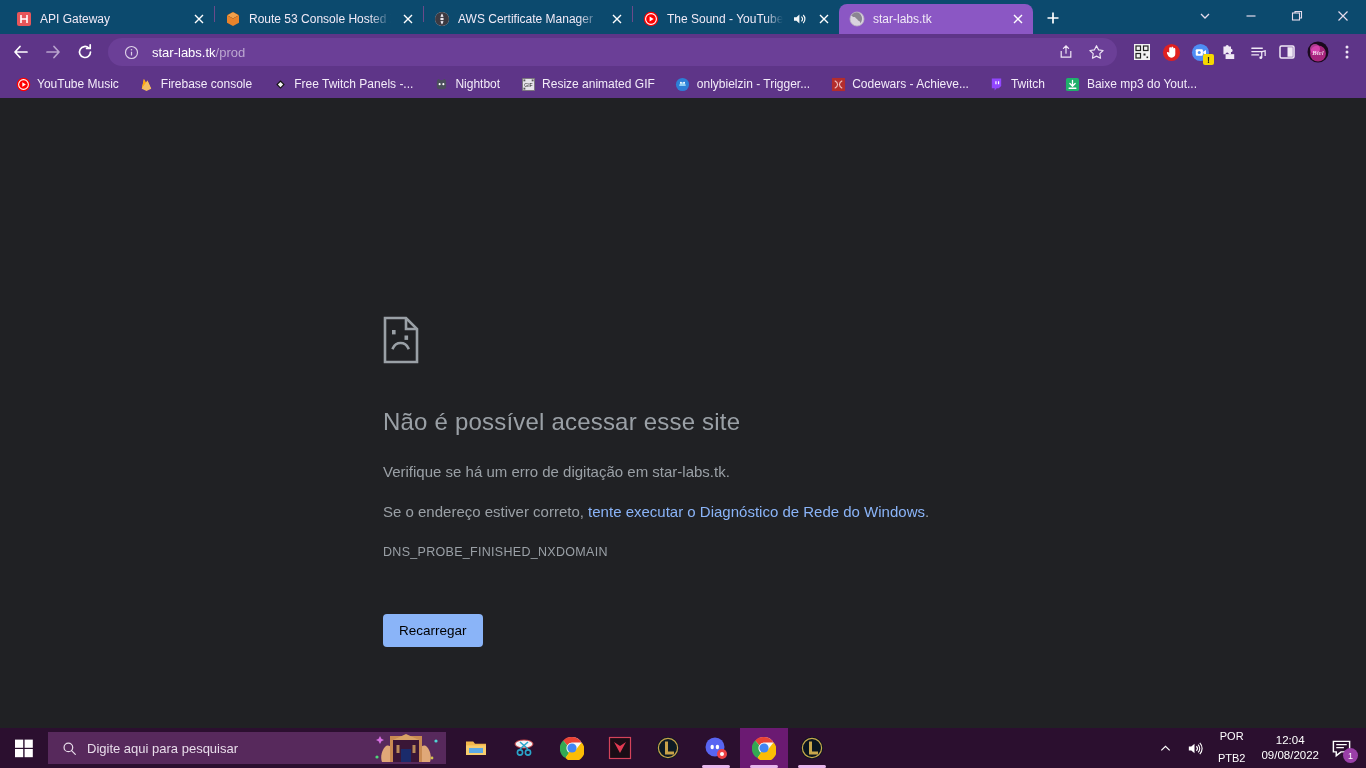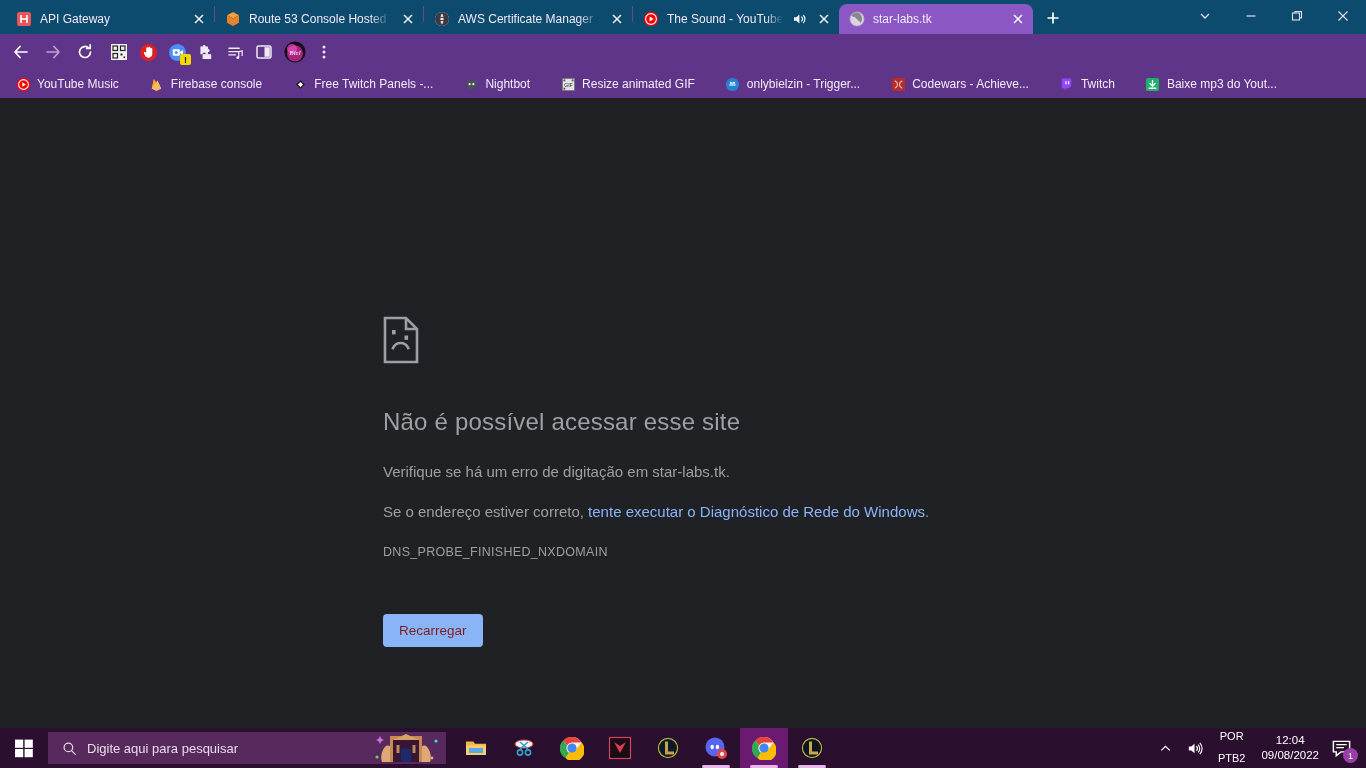--- a/index.html
+++ b/index.html
@@ -59,35 +59,35 @@
     margin: 0 6px 0 6px; min-width: 0;
   }
   .omni-url { flex: 1 1 auto; font-size: 13px; color: #ffffff; white-space: nowrap; overflow: hidden; }
   .omni-url .path { color: #bda8d1; }
   .omni-actions { display: flex; align-items: center; gap: 4px; flex: 0 0 auto; }
   .omni-btn { width: 26px; height: 26px; display: flex; align-items: center; justify-content: center; border-radius: 50%; }
   .ext-row { display: flex; align-items: center; gap: 3px; flex: 0 0 auto; padding-left: 4px; }
   .ext { width: 26px; height: 26px; display: flex; align-items: center; justify-content: center; position: relative; }
 
   
-  .bookmarks { height: 28px; background: #5e3588; display: flex; align-items: center; padding: 0 8px; gap: 16px; }
+  .bookmarks { height: 28px; background: #5e3588; display: flex; align-items: center; padding: 0 8px; gap: 6px; }
   .bm { display: flex; align-items: center; gap: 6px; padding: 3px 7px; border-radius: 4px; flex: 0 0 auto; }
   .bm-label { font-size: 12px; color: #f3ecf9; white-space: nowrap; }
   .bm-ico { width: 16px; height: 16px; flex: 0 0 auto; display: flex; align-items: center; justify-content: center; border-radius: 2px; }
 
   
   .page { flex: 1 1 auto; background: #202124; overflow: hidden; position: relative; }
   .err { position: absolute; left: 383px; top: 218px; width: 600px; }
   .err-icon { width: 36px; height: 48px; margin-bottom: 44px; }
   .err-h1 { font-size: 24px; font-weight: normal; color: #9aa0a6; letter-spacing: .2px; margin-bottom: 25px; }
   .err-p { font-size: 15px; color: #9aa0a6; line-height: 1.45; margin-bottom: 18px; }
   .err-p a { color: #8ab4f8; text-decoration: none; }
   .err-code { font-size: 12.5px; color: #9aa0a6; letter-spacing: .3px; margin-top: 22px; }
   .reload-btn {
-    margin-top: 55px; background: #8ab4f8; color: #7f1d1d;
+    margin-top: 55px; background: #8ab4f8; color: #000000;
     border: none; border-radius: 4px; padding: 9px 16px;
     font-size: 13.5px; font-family: "Liberation Sans", sans-serif;
   }
 
   
   .taskbar {
     height: 40px; background: #2b0f2f;
     display: flex; align-items: center; position: relative;
   }
   .start { width: 48px; height: 40px; display: flex; align-items: center; justify-content: center; }
@@ -256,20 +256,43 @@
           <path d="M3 9h11.5M10 3.5L15 9l-5 5.5" stroke="#b9a3cd" stroke-width="1.7" fill="none" stroke-linecap="round" stroke-linejoin="round"></path>
         </svg>
     </div>
     <div class="navbtn">
       <svg width="18" height="18" viewBox="0 0 18 18">
           <path d="M14.5 9a5.5 5.5 0 1 1-1.7-4" stroke="#fff" stroke-width="1.7" fill="none" stroke-linecap="round"></path>
           <path d="M14.2 1.8V5.4h-3.6" stroke="#fff" stroke-width="1.7" fill="none" stroke-linecap="round" stroke-linejoin="round"></path>
         </svg>
     </div>
 
+    <div class="omnibox">
+      <span class="omni-btn">
+        <svg width="15" height="15" viewBox="0 0 16 16">
+            <circle cx="8" cy="8" r="6.4" fill="none" stroke="#ded2e8" stroke-width="1.2"></circle>
+            <path d="M8 7.2v4" stroke="#ded2e8" stroke-width="1.3"></path>
+            <circle cx="8" cy="5" r=".85" fill="#ded2e8"></circle>
+          </svg>
+      </span>
+      <span class="omni-url"><span>star-labs.tk</span><span class="path">/prod</span></span>
+      <span class="omni-actions">
+        <span class="omni-btn">
+          <svg width="16" height="16" viewBox="0 0 16 16">
+              <path d="M3.2 7v6.2h9.6V7" fill="none" stroke="#efe6f5" stroke-width="1.2"></path>
+              <path d="M8 1.8v7.4M5.4 4.4L8 1.8l2.6 2.6" fill="none" stroke="#efe6f5" stroke-width="1.2" stroke-linecap="round"></path>
+            </svg>
+        </span>
+        <span class="omni-btn">
+          <svg width="17" height="17" viewBox="0 0 16 16">
+              <path d="M8 1.6l1.9 3.9 4.3.6-3.1 3 .7 4.3L8 11.4 4.2 13.4l.7-4.3-3.1-3 4.3-.6z" fill="none" stroke="#efe6f5" stroke-width="1.1" stroke-linejoin="round"></path>
+            </svg>
+        </span>
+      </span>
+    </div>
 
     <div class="ext-row">
       <div class="ext">
         <svg width="18" height="18" viewBox="0 0 18 18">
             <rect x="1" y="1" width="16" height="16" fill="#f2f2f2"></rect>
             <rect x="3" y="3" width="4.5" height="4.5" fill="none" stroke="#222" stroke-width="1.2"></rect>
             <rect x="10.5" y="3" width="4.5" height="4.5" fill="none" stroke="#222" stroke-width="1.2"></rect>
             <rect x="3" y="10.5" width="4.5" height="4.5" fill="none" stroke="#222" stroke-width="1.2"></rect>
             <rect x="10.5" y="10.5" width="2" height="2" fill="#222"></rect>
             <rect x="13.5" y="13.5" width="1.6" height="1.6" fill="#222"></rect>

